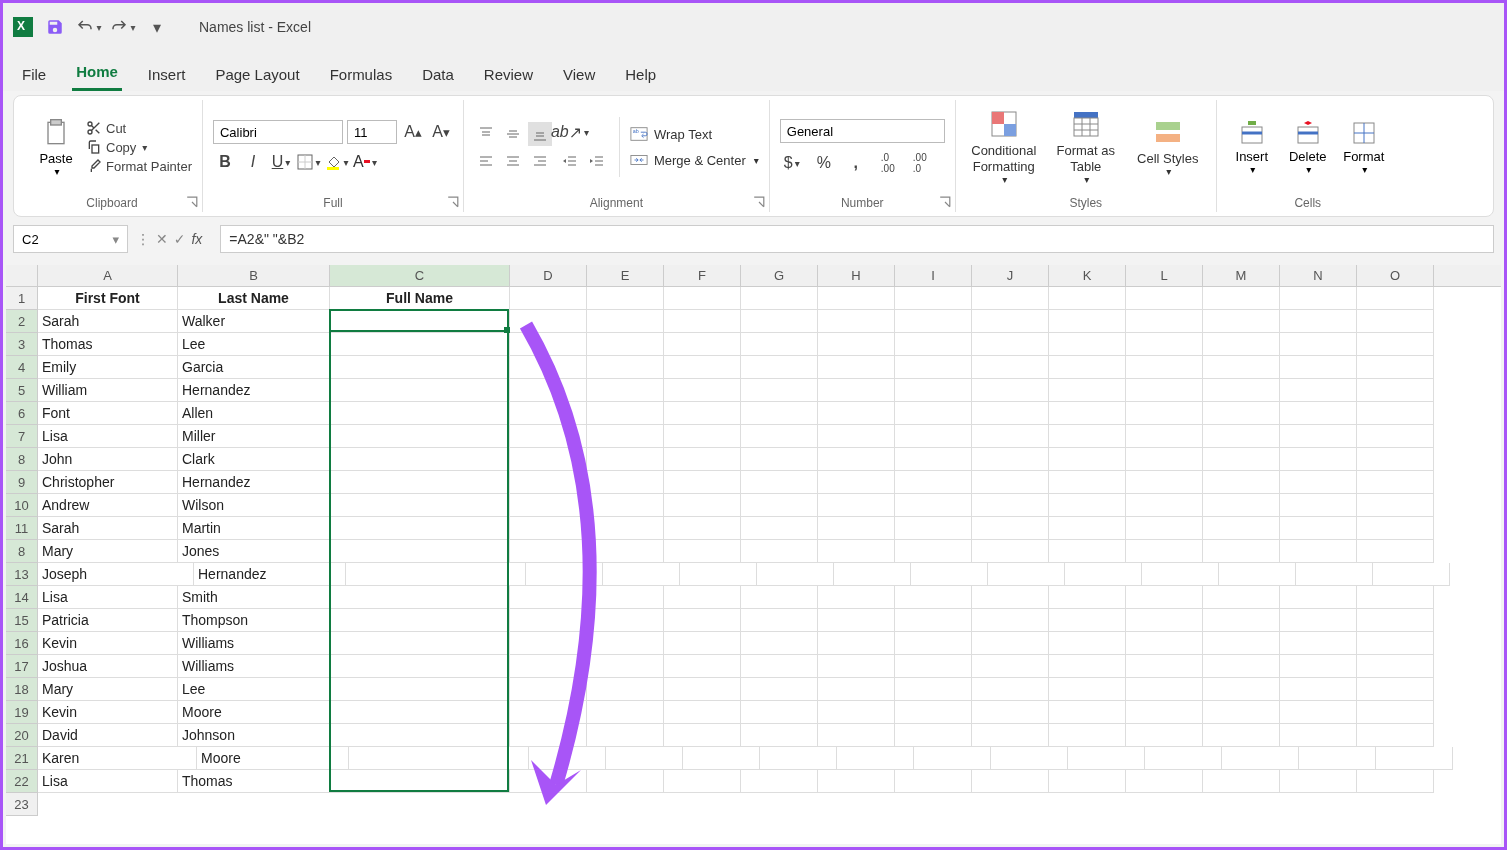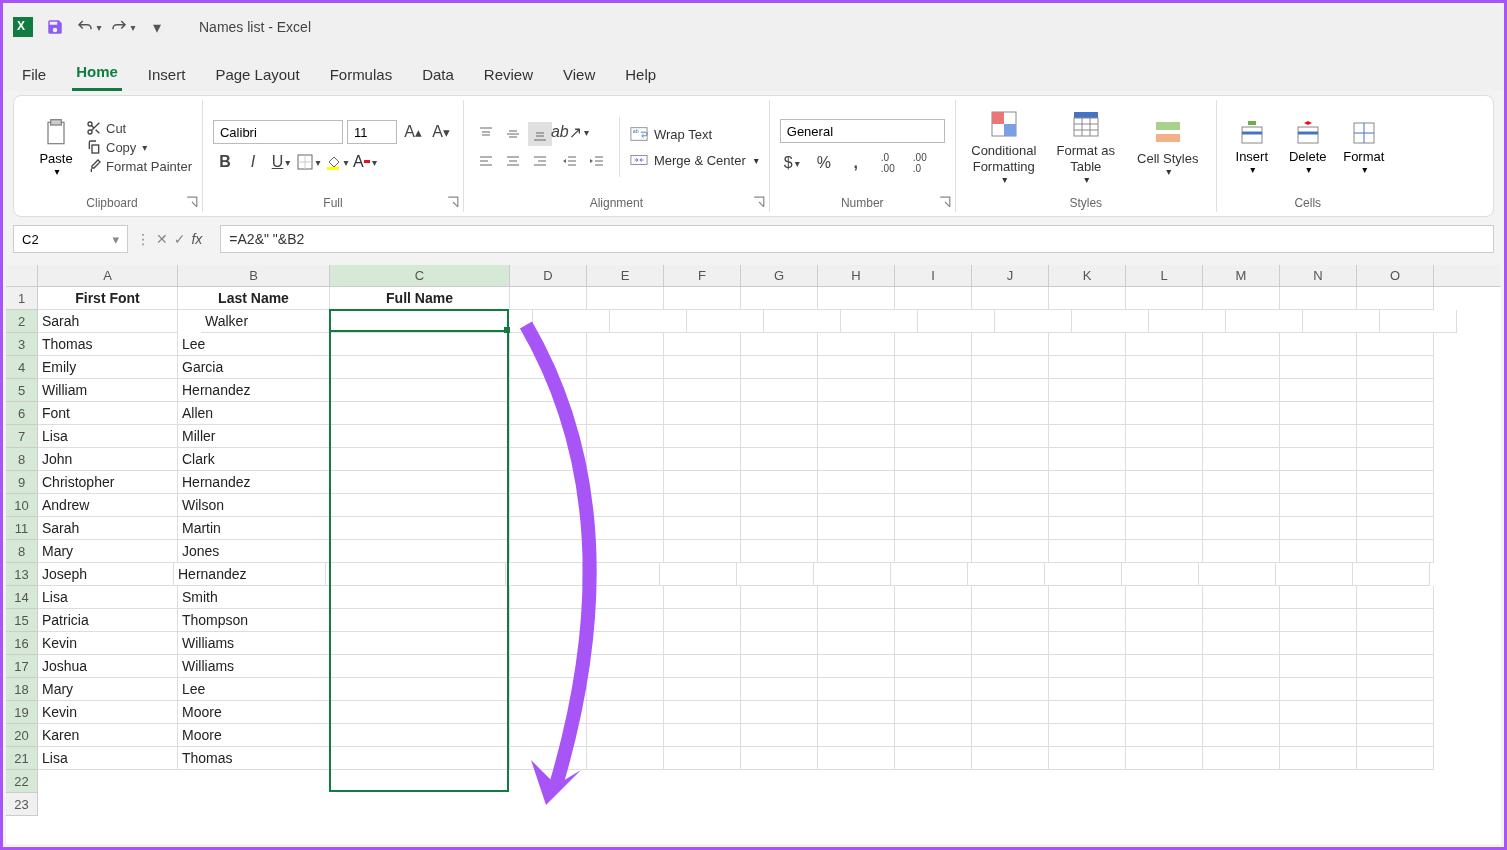--- a/index.html
+++ b/index.html
@@ -474,21 +474,21 @@
           <div class="cell" style="width: 77px;"></div>
           <div class="cell" style="width: 77px;"></div>
           <div class="cell" style="width: 77px;"></div>
           <div class="cell" style="width: 77px;"></div>
           <div class="cell" style="width: 77px;"></div>
           <div class="cell" style="width: 77px;"></div>
           <div class="cell" style="width: 77px;"></div>
         </div>
         <div class="row">
           <div class="cell" style="width: 140px;">Sarah</div>
-          <div class="cell" style="width: 152px; margin-left: 23px;">Walker</div>
+          <div class="cell" style="width: 152px;">Walker</div>
           <div class="cell" style="width: 180px;">Sarah Walker</div>
           <div class="cell" style="width: 77px;"></div>
           <div class="cell" style="width: 77px;"></div>
           <div class="cell" style="width: 77px;"></div>
           <div class="cell" style="width: 77px;"></div>
           <div class="cell" style="width: 77px;"></div>
           <div class="cell" style="width: 77px;"></div>
           <div class="cell" style="width: 77px;"></div>
           <div class="cell" style="width: 77px;"></div>
           <div class="cell" style="width: 77px;"></div>
@@ -660,21 +660,21 @@
           <div class="cell" style="width: 77px;"></div>
           <div class="cell" style="width: 77px;"></div>
           <div class="cell" style="width: 77px;"></div>
           <div class="cell" style="width: 77px;"></div>
           <div class="cell" style="width: 77px;"></div>
           <div class="cell" style="width: 77px;"></div>
           <div class="cell" style="width: 77px;"></div>
           <div class="cell" style="width: 77px;"></div>
         </div>
         <div class="row">
-          <div class="cell" style="width: 136px;">Joseph</div>
+          <div class="cell" style="width: 156px;">Joseph</div>
           <div class="cell" style="width: 152px;">Hernandez</div>
           <div class="cell" style="width: 180px;"></div>
           <div class="cell" style="width: 77px;"></div>
           <div class="cell" style="width: 77px;"></div>
           <div class="cell" style="width: 77px;"></div>
           <div class="cell" style="width: 77px;"></div>
           <div class="cell" style="width: 77px;"></div>
           <div class="cell" style="width: 77px;"></div>
           <div class="cell" style="width: 77px;"></div>
           <div class="cell" style="width: 77px;"></div>
@@ -779,21 +779,38 @@
           <div class="cell" style="width: 77px;"></div>
           <div class="cell" style="width: 77px;"></div>
           <div class="cell" style="width: 77px;"></div>
           <div class="cell" style="width: 77px;"></div>
           <div class="cell" style="width: 77px;"></div>
           <div class="cell" style="width: 77px;"></div>
           <div class="cell" style="width: 77px;"></div>
           <div class="cell" style="width: 77px;"></div>
         </div>
         <div class="row">
-          <div class="cell" style="width: 140px;">Karen</div>
+          <div class="cell" style="width: 140px;">David</div>
+          <div class="cell" style="width: 152px;">Johnson</div>
+          <div class="cell" style="width: 180px;"></div>
+          <div class="cell" style="width: 77px;"></div>
+          <div class="cell" style="width: 77px;"></div>
+          <div class="cell" style="width: 77px;"></div>
+          <div class="cell" style="width: 77px;"></div>
+          <div class="cell" style="width: 77px;"></div>
+          <div class="cell" style="width: 77px;"></div>
+          <div class="cell" style="width: 77px;"></div>
+          <div class="cell" style="width: 77px;"></div>
+          <div class="cell" style="width: 77px;"></div>
+          <div class="cell" style="width: 77px;"></div>
+          <div class="cell" style="width: 77px;"></div>
+          <div class="cell" style="width: 77px;"></div>
+        </div>
+        <div class="row">
+          <div class="cell" style="width: 159px;">Karen</div>
           <div class="cell" style="width: 152px;">Moore</div>
           <div class="cell" style="width: 180px;"></div>
           <div class="cell" style="width: 77px;"></div>
           <div class="cell" style="width: 77px;"></div>
           <div class="cell" style="width: 77px;"></div>
           <div class="cell" style="width: 77px;"></div>
           <div class="cell" style="width: 77px;"></div>
           <div class="cell" style="width: 77px;"></div>
           <div class="cell" style="width: 77px;"></div>
           <div class="cell" style="width: 77px;"></div>

